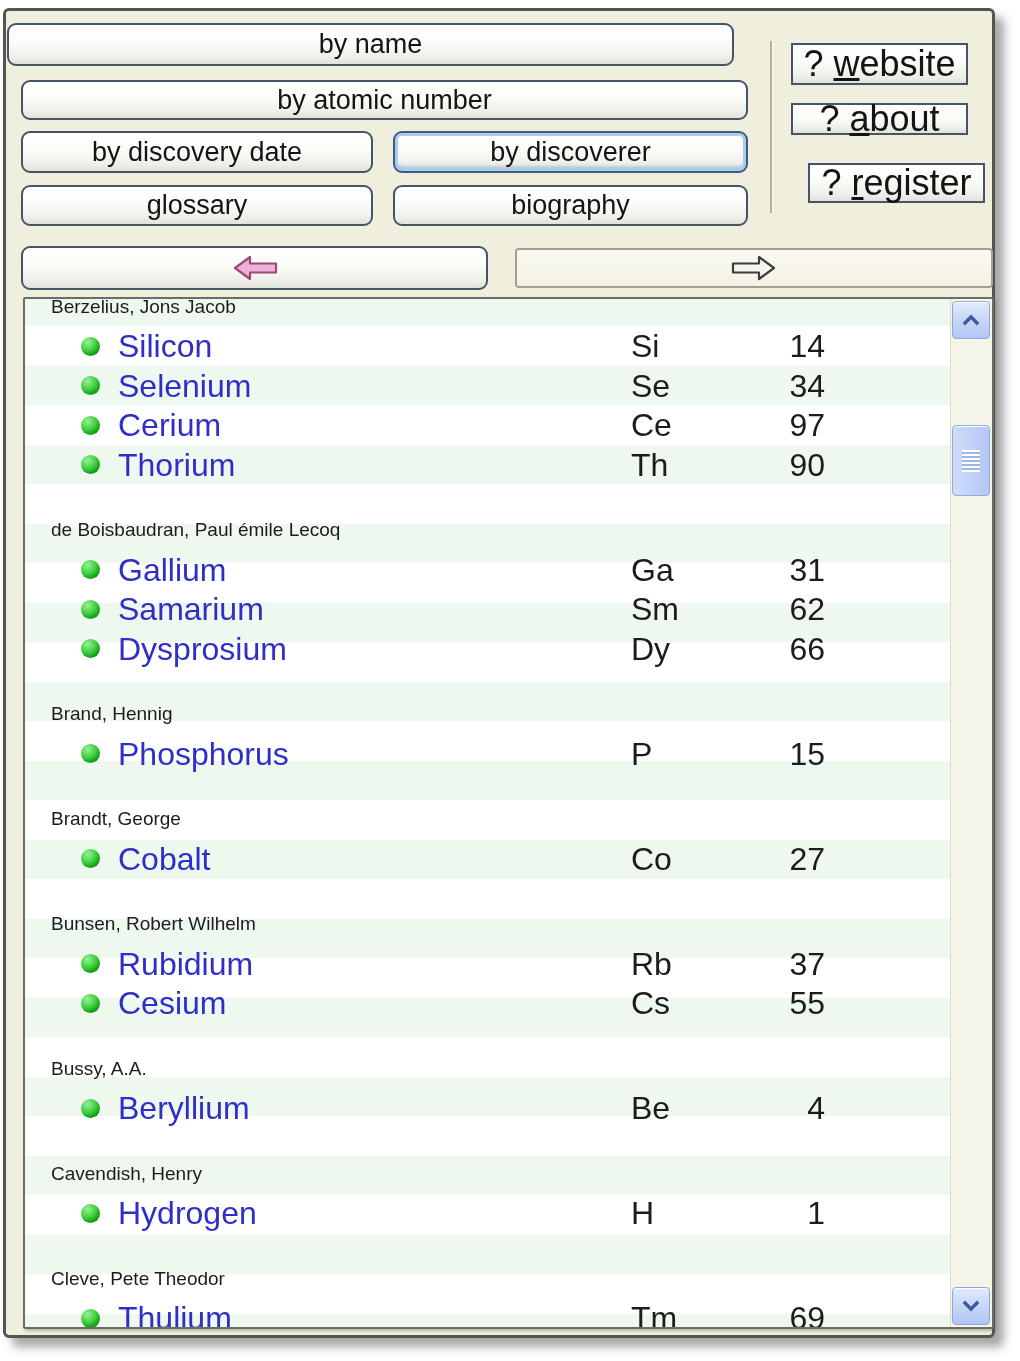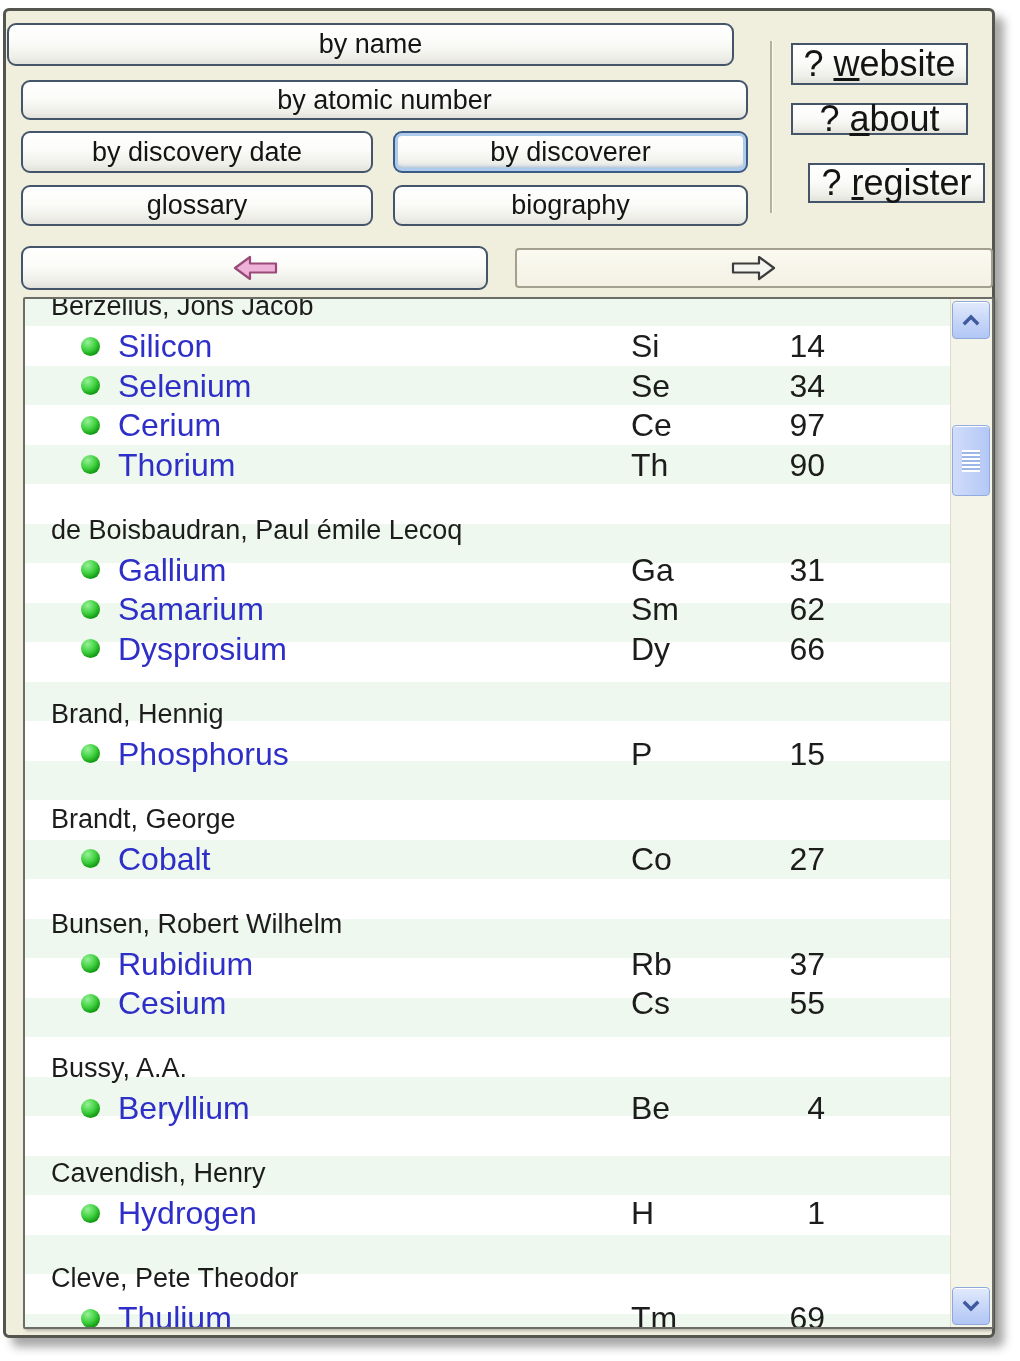--- a/index.html
+++ b/index.html
@@ -27,21 +27,21 @@
     background:linear-gradient(180deg,#fbfaf1 0%,#f3f1e4 100%);}
 
   
   .listbox{position:absolute;left:17px;top:286px;width:971px;height:1032px;
     background:#ffffff;border:2px solid #6d6d68;border-radius:2px;overflow:hidden;
     box-shadow:2px 2px 3px rgba(80,80,80,.35);}
   .list-content{position:absolute;left:0;top:-12px;right:42px;
     background:repeating-linear-gradient(180deg,#eff8ee 0px,#eff8ee 39.5px,#ffffff 39.5px,#ffffff 79px);}
   .lrow{position:relative;height:39.5px;}
   .lrow.header{display:flex;align-items:center;padding-left:26px;
-    font-size:27px;color:#1c1c1c;white-space:nowrap;}
+    font-size:19px;color:#1c1c1c;white-space:nowrap;}
   .lrow.element{font-size:32px;}
   .lrow.element .bullet{position:absolute;left:56px;top:10px;width:19px;height:19px;border-radius:50%;
     background:radial-gradient(circle at 35% 28%,#96f296 0%,#3ecf3e 45%,#17a017 70%,#0b6f0b 100%);}
   .lrow.element .ename{position:absolute;left:93px;top:50%;transform:translateY(-50%);
     color:#2e2ec8;white-space:nowrap;cursor:pointer;}
   .lrow.element .esym{position:absolute;left:606px;top:50%;transform:translateY(-50%);color:#1c1c1c;}
   .lrow.element .enum{position:absolute;left:700px;width:100px;text-align:right;top:50%;
     transform:translateY(-50%);color:#1c1c1c;}
   .spacer{height:26px;}
 

